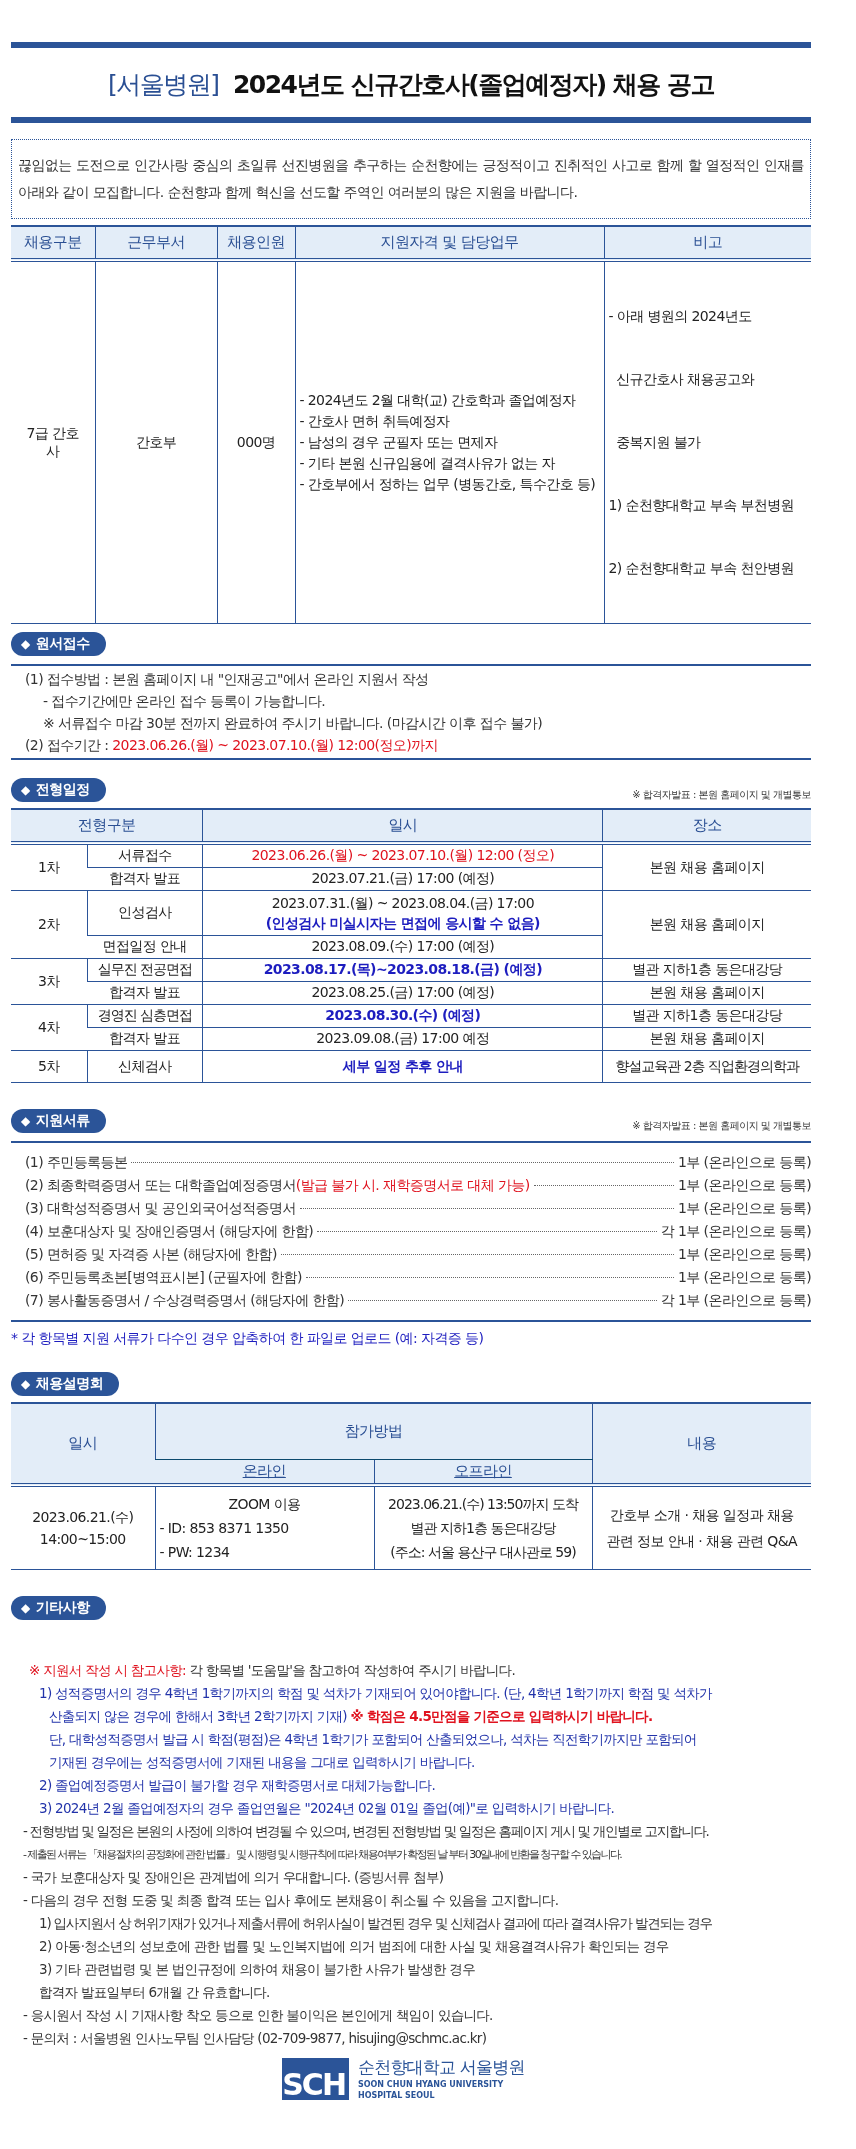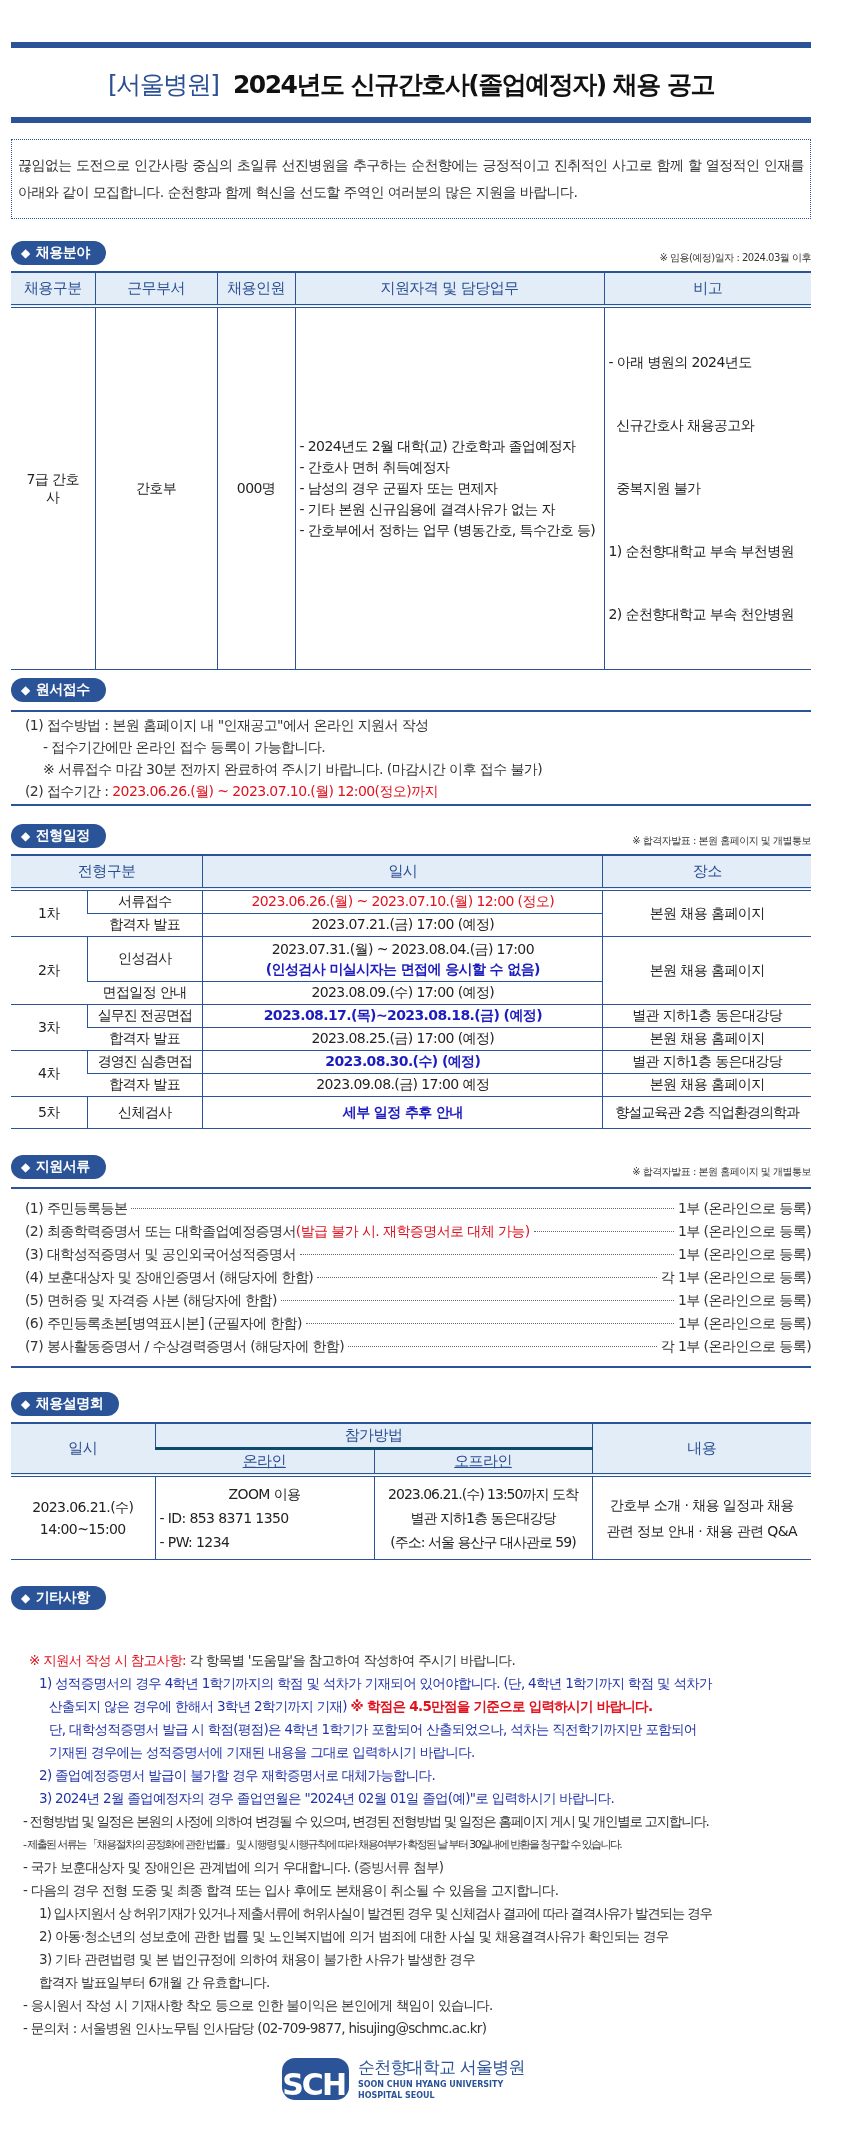--- a/index.html
+++ b/index.html
@@ -29,43 +29,39 @@
   .doc-row .lbl { white-space: nowrap; }
   .doc-row .dots { flex: 1; border-bottom: 1px dotted #666; margin: 0 4px; height: 1px; position: relative; top: -4px; }
   .doc-row .cnt { white-space: nowrap; }
   .blue-note { color: #1d1dbf; font-size: 14px; margin-top: 8px; letter-spacing: -0.6px; }
   .misc { font-size: 13.5px; line-height: 23px; letter-spacing: -0.7px; color: #333; margin-top: 6px; }
   .misc .ind1 { padding-left: 18px; margin-top: 39px; }
   .misc .ind2 { padding-left: 28px; }
   .misc .ind3 { padding-left: 38px; }
   .bold-red { color: #e0121e; font-weight: bold; }
   .logo { position: absolute; left: 282px; top: 2056px; display: flex; align-items: center; }
-  .logo-box { width: 67px; height: 42px; background: #2b5498; color: #fff; font-weight: bold; font-size: 30px; font-family: "DejaVu Sans", sans-serif; display: flex; align-items: flex-end; justify-content: flex-end; padding-right: 4px; line-height: 30px; letter-spacing: -2px; border-radius: 13px; }
+  .logo-box { width: 67px; height: 42px; background: #2b5498; color: #fff; font-weight: bold; font-size: 30px; font-family: "DejaVu Sans", sans-serif; display: flex; align-items: flex-end; justify-content: flex-end; padding-right: 4px; line-height: 30px; letter-spacing: -2px; }
   .logo-text { margin-left: 9px; color: #2b5498; }
   .logo-text .ko { font-size: 17px; letter-spacing: -0.8px; }
   .logo-text .en { font-size: 8px; font-weight: bold; line-height: 11px; }
 </style>
 </head>
 <body>
 
 <div class="page">
   <div style="height:42px"></div>
   <div class="hbar"></div>
   <div class="title">
     <span class="hosp">[서울병원]</span>&nbsp;
     <span>2024년도 신규간호사(졸업예정자) 채용 공고</span>
   </div>
   <div class="hbar"></div>
 
   <div class="intro">끊임없는 도전으로 인간사랑 중심의 초일류 선진병원을 추구하는 순천향에는 긍정적이고 진취적인 사고로 함께 할 열정적인 인재를 아래와 같이 모집합니다. 순천향과 함께 혁신을 선도할 주역인 여러분의 많은 지원을 바랍니다.</div>
 
-  <div class="sec-head" style="margin-top:22px">
-    <span class="pill"><span class="dia">◆</span><span>채용분야</span></span>
-    <span class="sidenote">※ 임용(예정)일자 : 2024.03월 이후</span>
-  </div>
   <table>
     <tbody>
         <tr>
       <th style="width:84px">채용구분</th>
       <th style="width:122px">근무부서</th>
       <th style="width:78px">채용인원</th>
       <th style="width:309px">지원자격 및 담당업무</th>
       <th>비고</th>
     </tr>
     <tr style="height:128px">
@@ -200,29 +196,30 @@
         <span class="lbl">(6) 주민등록초본[병역표시본] (군필자에 한함)</span>
         <span class="dots"></span>
         <span class="cnt">1부 (온라인으로 등록)</span>
       </div>
     <div class="doc-row">
         <span class="lbl">(7) 봉사활동증명서 / 수상경력증명서 (해당자에 한함)</span>
         <span class="dots"></span>
         <span class="cnt">각 1부 (온라인으로 등록)</span>
       </div>
   </div>
+  <div class="blue-note">* 각 항목별 지원 서류가 다수인 경우 압축하여 한 파일로 업로드 (예: 자격증 등)</div>
 
   <div class="sec-head" style="margin-top:24px">
     <span class="pill"><span class="dia">◆</span><span>채용설명회</span></span>
   </div>
   <table>
     <tbody>
         <tr>
       <th rowspan="2" style="width:144px">일시</th>
-      <th colspan="2" style="padding:2px 0;border-bottom:3px solid #0c4a6e">참가방법</th>
+      <th colspan="2" style="padding:18px 0;border-bottom:1px solid #0c4a6e">참가방법</th>
       <th rowspan="2">내용</th>
     </tr>
     <tr>
       <th style="width:219px;padding:2px 0;border-top:none;text-decoration:underline">온라인</th>
       <th style="width:218px;padding:2px 0;border-top:none;text-decoration:underline">오프라인</th>
     </tr>
     <tr style="height:84px">
       <td style="line-height:22px">
             <div>2023.06.21.(수)</div>
             <div>14:00~15:00</div>

